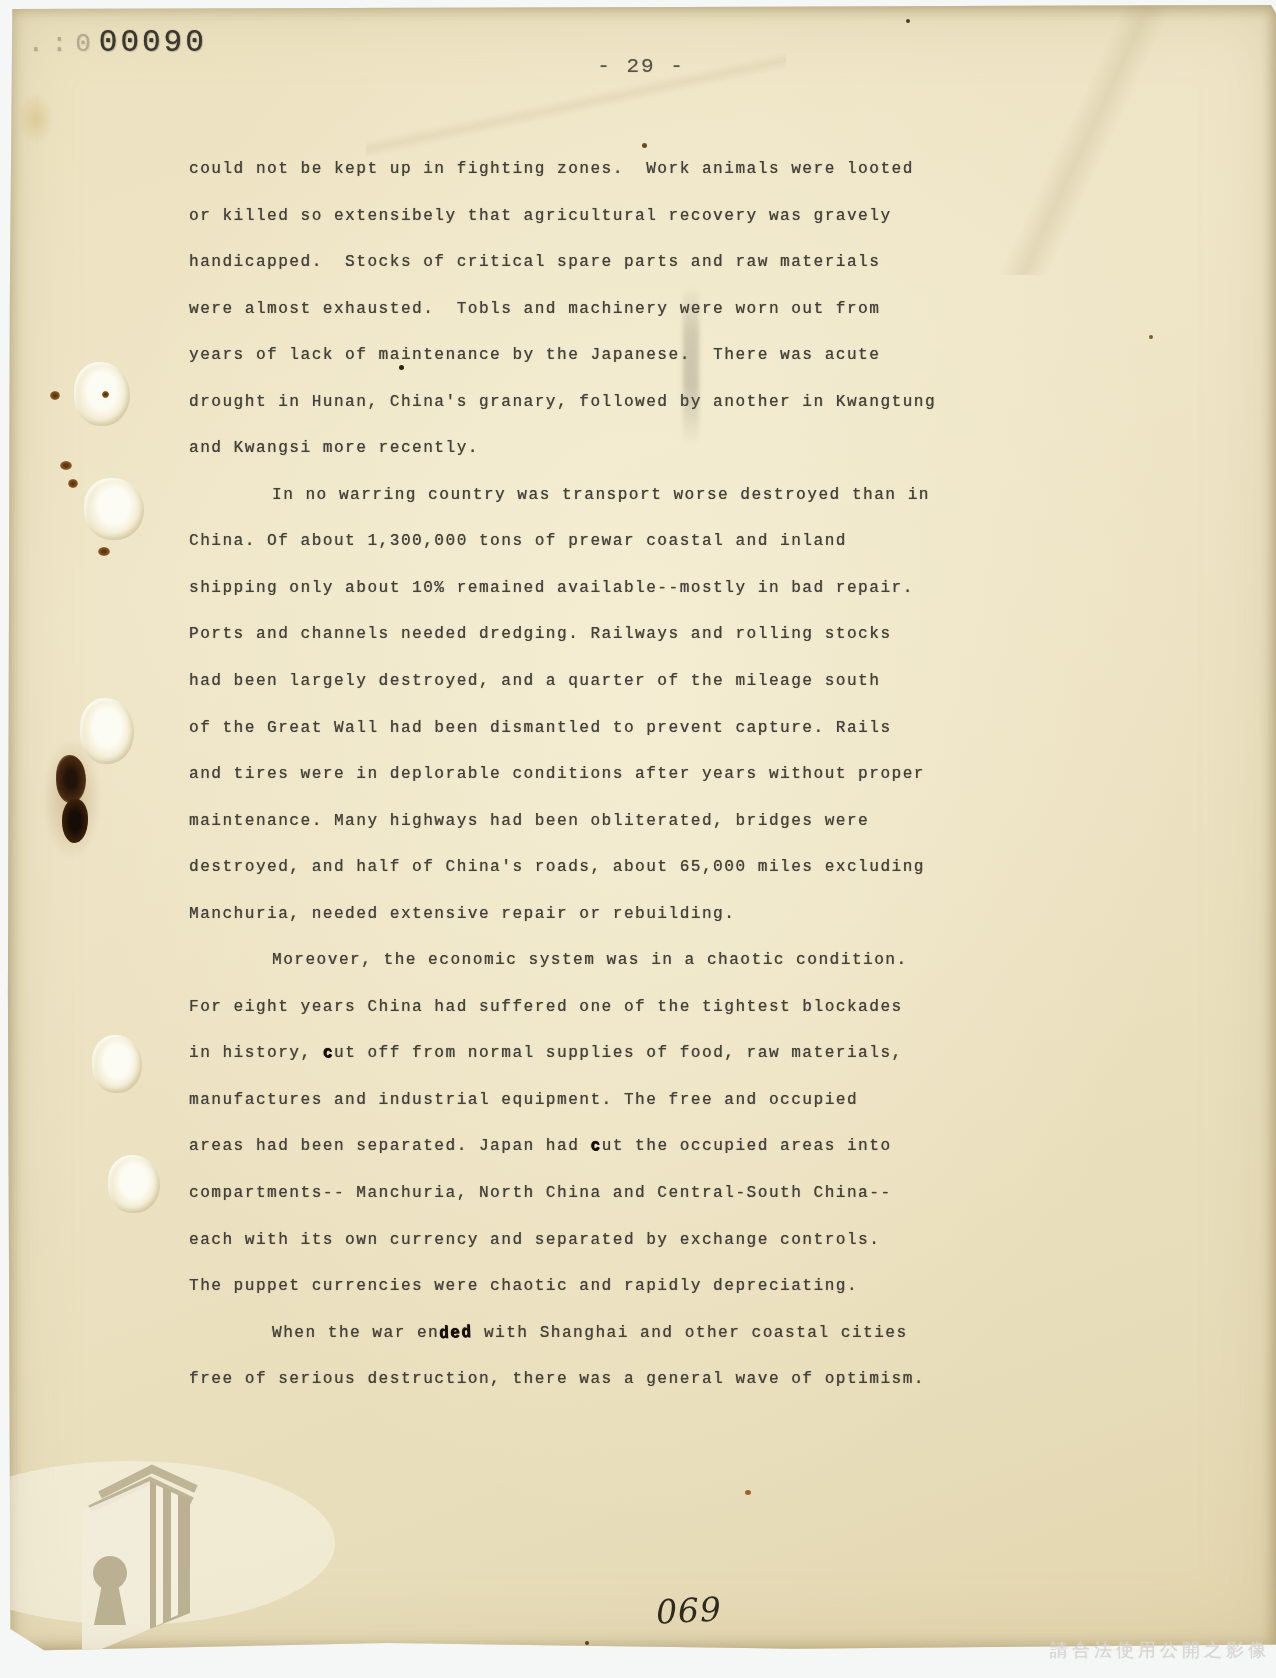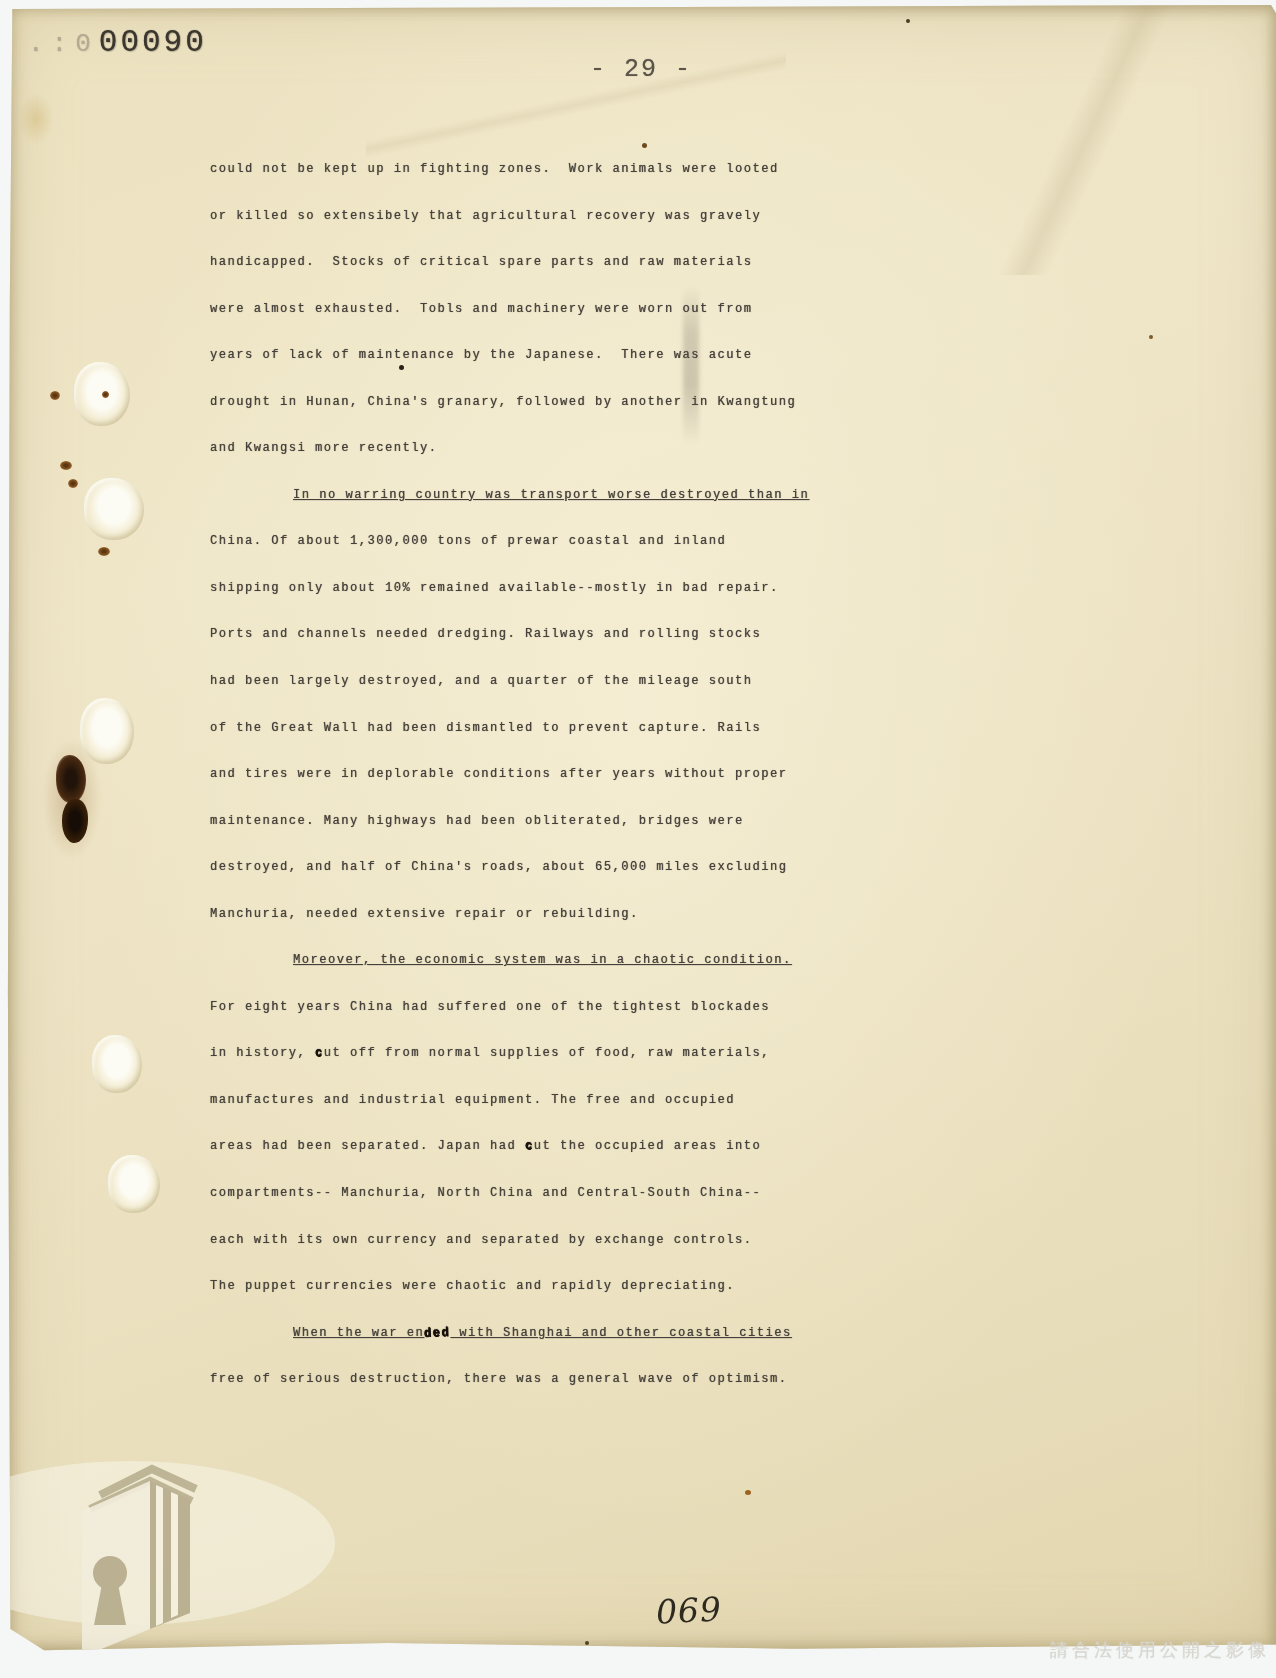--- a/index.html
+++ b/index.html
@@ -40,30 +40,30 @@
     background:radial-gradient(rgba(198,166,86,.35), rgba(198,166,86,0) 70%);
   }
   .stamp{
     position:absolute; left:22px; top:20px;
     font-size:31px; letter-spacing:3px; color:#3b362e; white-space:pre;
     text-shadow:0 0 1px rgba(59,54,46,.7), 1px 1px 1px rgba(59,54,46,.25);
   }
   .stamp .faint{opacity:.30; letter-spacing:8px; font-size:26px;}
   .pageno{
     position:absolute; left:0; top:50px; width:1270px; text-align:center;
-    font-size:25px; color:#5a544a; letter-spacing:2px;
+    font-size:21px; color:#5a544a; letter-spacing:2px;
     text-shadow:0 0 1px rgba(90,84,74,.6);
   }
   .typed{
-    position:absolute; left:204px; top:141px; width:980px;
-    font-size:12px; letter-spacing:1.55px; color:#45403a; white-space:pre;
+    position:absolute; left:183px; top:141px; width:980px;
+    font-size:16px; letter-spacing:1.55px; color:#45403a; white-space:pre;
     text-shadow:0 0 1px rgba(64,58,50,.55), 0.4px 0.4px 0 rgba(64,58,50,.35);
   }
   .typed .line{height:46.55px; line-height:46.55px;}
-  .typed .line.indent{padding-left:83px;text-decoration:underline;}
+  .typed .line.indent{padding-left:83px;}
   .typed .overstrike{
     color:#17100a; font-weight:bold;
     text-shadow:0 0 1px #17100a, 0.6px 0.6px 0 #17100a;
   }
   .typed .handwrite{
     display:inline-block; transform:rotate(-2deg) scaleY(1.08);
   }
   .footer-num{
     position:absolute; left:650px; top:1586px;
     font-family:"DejaVu Serif","Liberation Serif",serif; font-style:italic;

